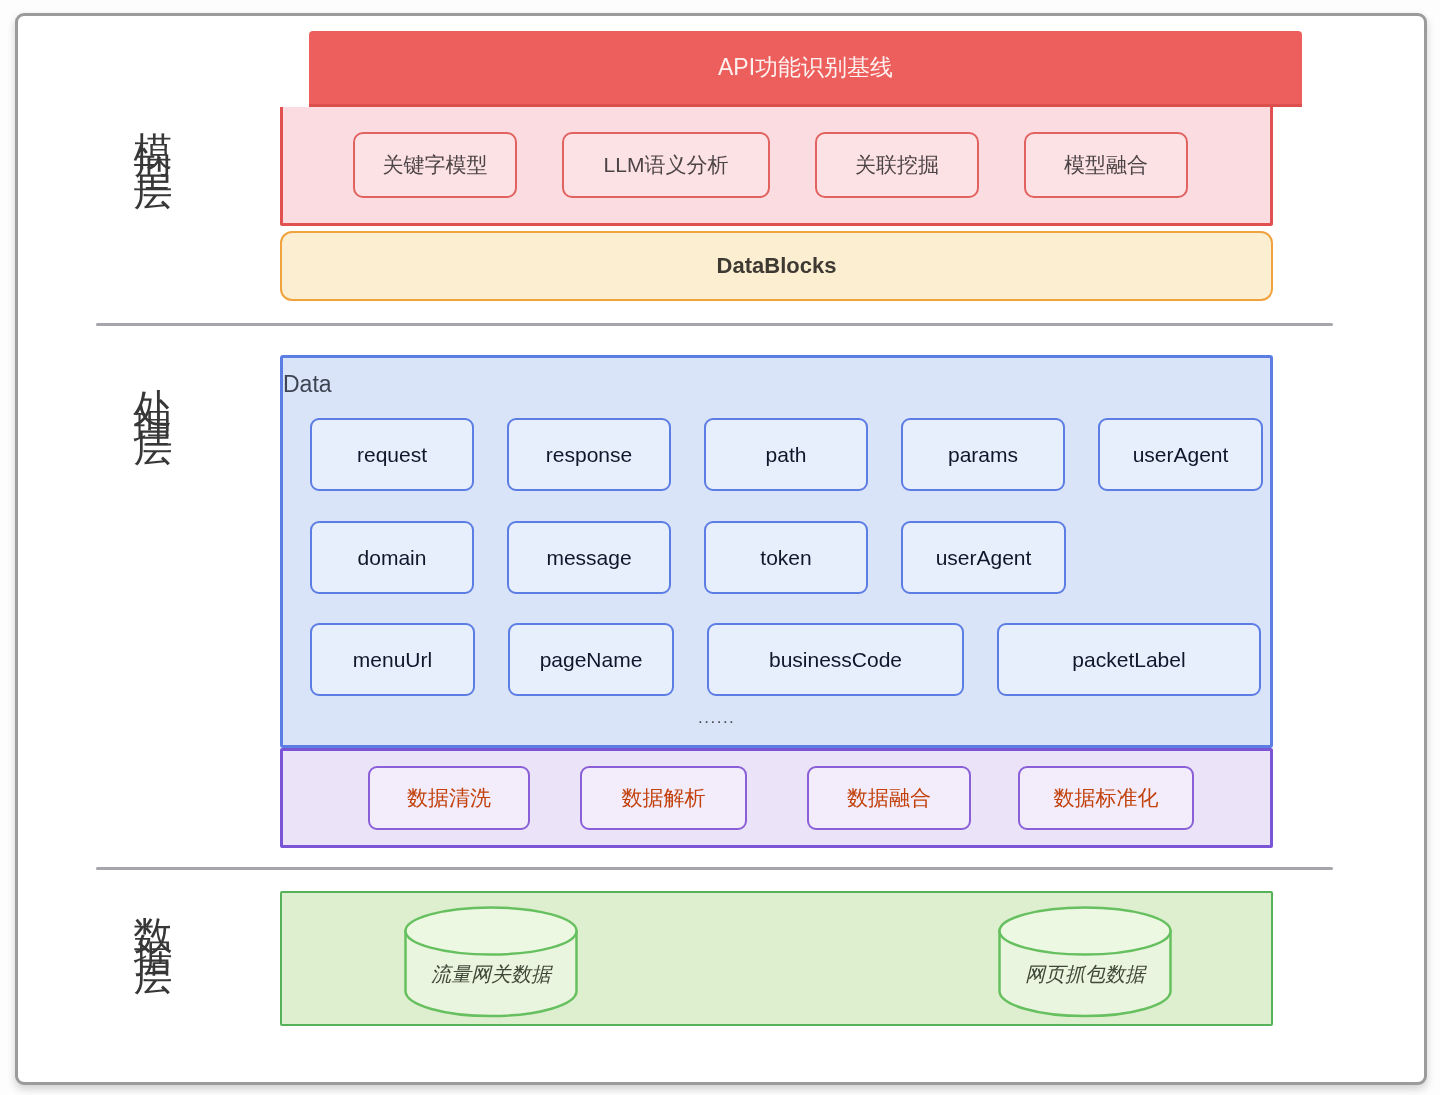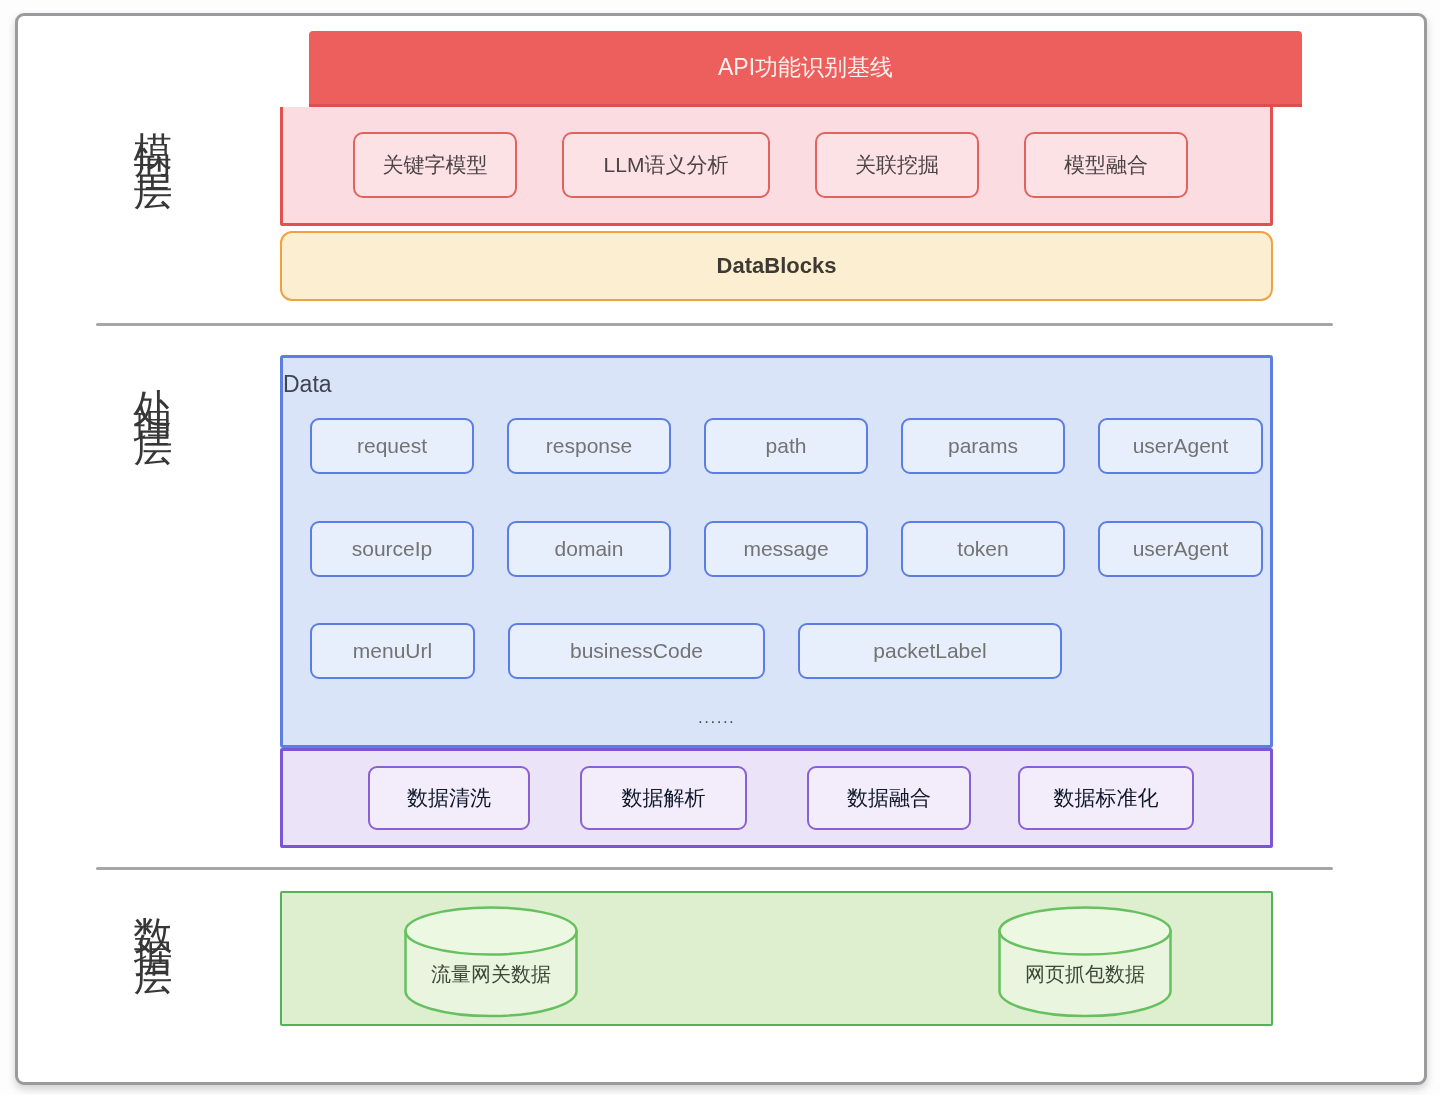--- a/index.html
+++ b/index.html
@@ -20,33 +20,33 @@
             display:flex;align-items:center;justify-content:center;font-size:21px;color:#4c4347;box-sizing:border-box;}
   .orange-band{top:215px;height:70px;background:#fcefd1;border:2.5px solid #f0a23d;border-radius:12px;
                display:flex;align-items:center;justify-content:center;font-size:22px;
                color:#3e3a33;font-weight:600;}
   .divider{position:absolute;left:78px;width:1237px;height:3px;background:#a6a6aa;border-radius:2px;}
   
   .blue-wrap{top:339px;height:393px;background:#dae4f8;border:3px solid #5c7de3;border-radius:3px;}
   .blue-title{position:absolute;top:13px;left:0;width:100%;text-align:left;font-size:23px;
               color:#3d4452;font-weight:500;}
   .brow{position:absolute;left:27px;display:flex;gap:33px;height:67px;}
-  .blue-box{height:56px;background:#e7eefc;border:2.5px solid #5c7de3;border-radius:9px;
-            display:flex;align-items:center;justify-content:center;font-size:21px;color:#737373;box-sizing:border-box;}
+  .blue-box{height:73px;background:#e7eefc;border:2.5px solid #5c7de3;border-radius:9px;
+            display:flex;align-items:center;justify-content:center;font-size:21px;color:#0f172a;box-sizing:border-box;}
   .ellipsis{position:absolute;left:415px;top:350px;font-size:17px;letter-spacing:1.5px;color:#4c4c52;}
   .purple-band{top:732px;height:100px;background:#ebe3f7;border:3px solid #7a55d6;border-radius:2px;}
   .purple-box{position:absolute;top:15px;height:64px;background:#f3edfb;border:2.5px solid #8a5fd8;
               border-radius:9px;display:flex;align-items:center;justify-content:center;
-              font-size:21px;color:#0f172a;box-sizing:border-box;}
+              font-size:21px;color:#c2410c;box-sizing:border-box;}
   
   .green-wrap{top:875px;height:135px;background:#ddefcf;border:2.5px solid #56b259;border-radius:2px;}
   .cyl{position:absolute;top:12px;width:176px;height:116px;}
   .cyl svg{position:absolute;left:0;top:0;}
   .cyl-label{position:absolute;left:0;top:56px;width:100%;text-align:center;font-size:20px;
-             color:#3f4739;font-weight:500;}
+             color:#3f4739;font-weight:500;font-style:italic;}
 </style>
 </head>
 <body>
 
 <div class="stage">
   <div class="card">
 
     <div class="vlabel" style="top:85px">模型层</div>
     <div class="vlabel" style="top:341px">处理层</div>
     <div class="vlabel" style="top:870px">数据层</div>
@@ -69,29 +69,29 @@
 
       <div class="brow" style="top:60px">
         <div class="blue-box" style="width:164px">request</div>
         <div class="blue-box" style="width:164px">response</div>
         <div class="blue-box" style="width:164px">path</div>
         <div class="blue-box" style="width:164px">params</div>
         <div class="blue-box" style="width:165px">userAgent</div>
       </div>
 
       <div class="brow" style="top:163px">
-        <div class="blue-box" style="width:164px">sourceIp</div>
         <div class="blue-box" style="width:164px">domain</div>
         <div class="blue-box" style="width:164px">message</div>
         <div class="blue-box" style="width:164px">token</div>
         <div class="blue-box" style="width:165px">userAgent</div>
       </div>
 
       <div class="brow" style="top:265px">
         <div class="blue-box" style="width:165px">menuUrl</div>
+        <div class="blue-box" style="width:166px">pageName</div>
         <div class="blue-box" style="width:257px">businessCode</div>
         <div class="blue-box" style="width:264px">packetLabel</div>
       </div>
 
       <div class="ellipsis">......</div>
     </div>
 
     <div class="col purple-band">
       <div class="purple-box" style="left:85px;width:162px">数据清洗</div>
       <div class="purple-box" style="left:524px;width:164px">数据融合</div>

